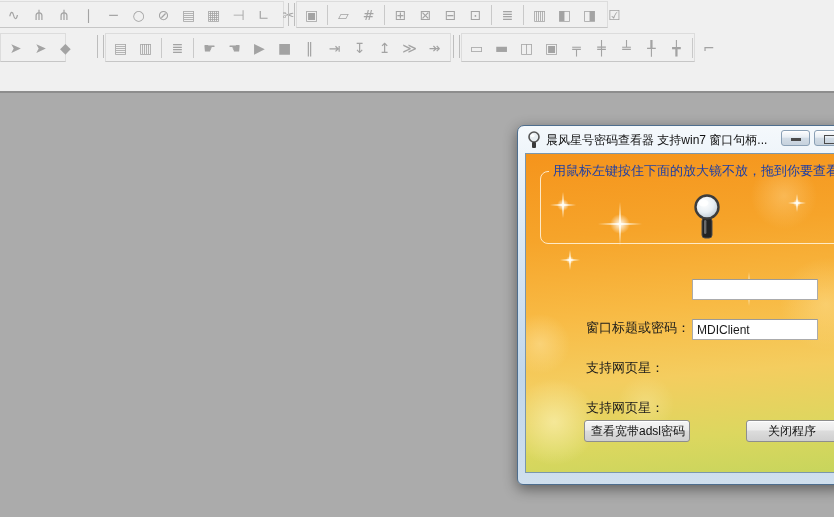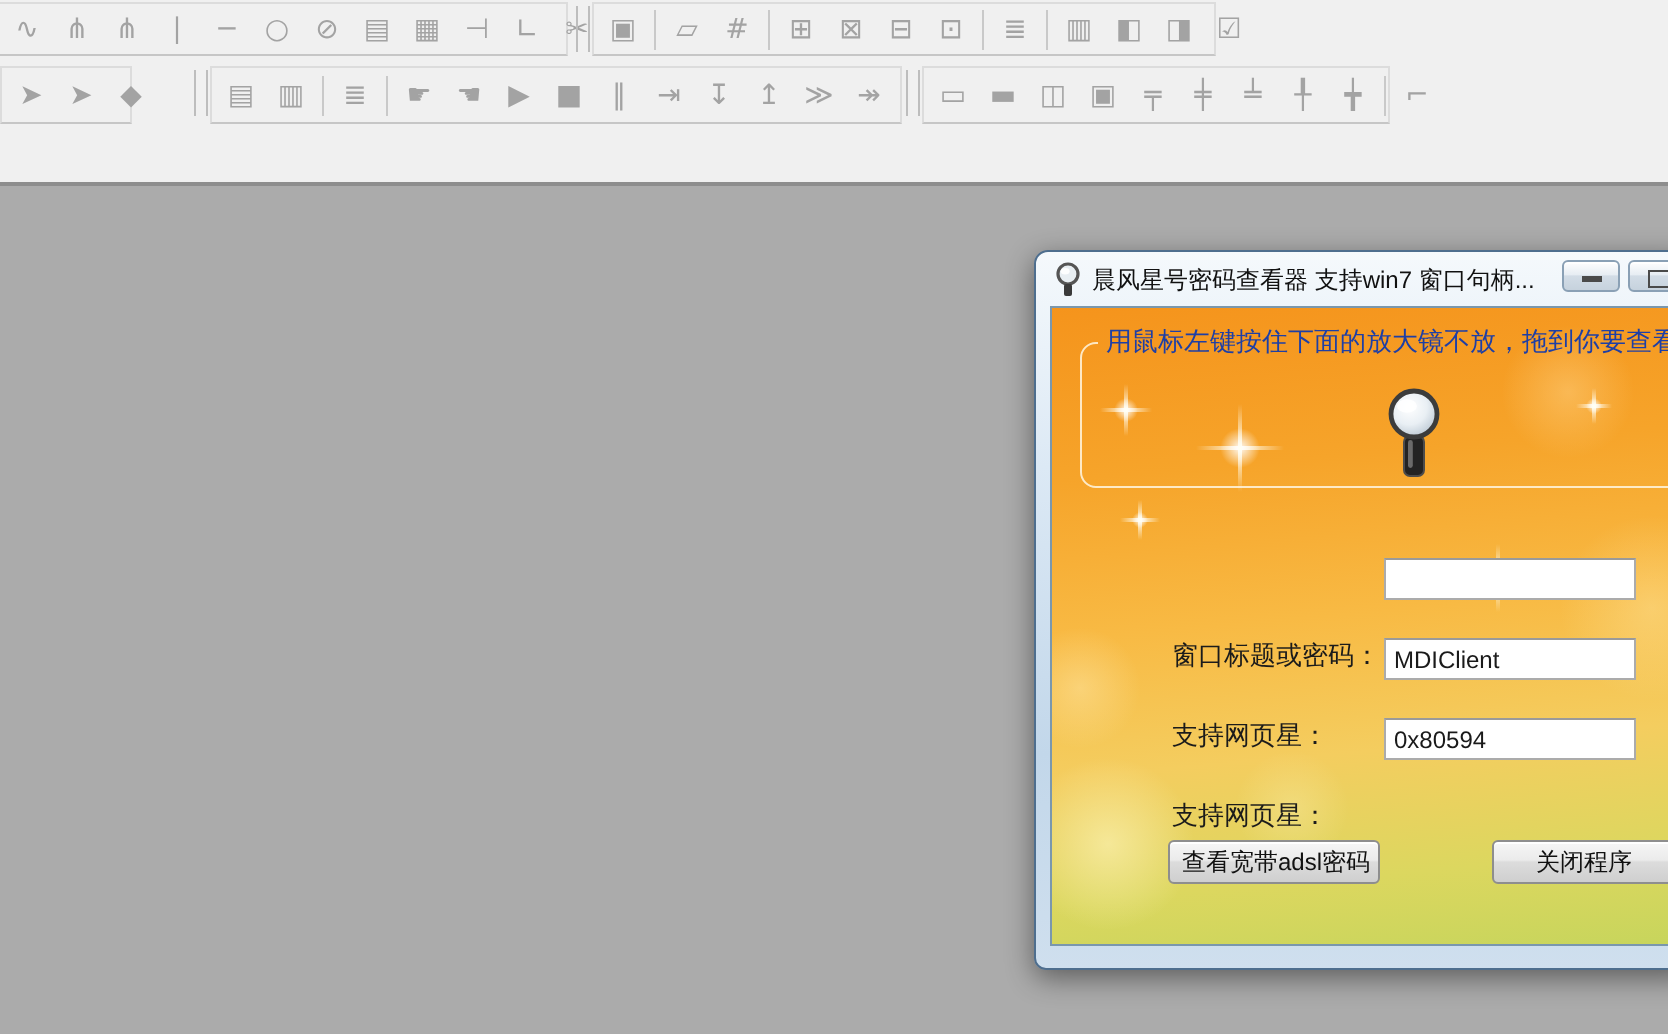--- a/index.html
+++ b/index.html
@@ -267,18 +267,17 @@
       <ellipse cx="12.5" cy="9" rx="5" ry="3.4" fill="#ffffff" opacity="0.85"></ellipse>
     </svg>
 
     <span class="fld-label row1-label">窗口标题或密码：</span>
     <input class="fld-input row1-input" type="text" value="" style="">
 
     <span class="fld-label row2-label">支持网页星：</span>
     <input class="fld-input row2-input" type="text" value="MDIClient" style="">
 
     <span class="fld-label row3-label">支持网页星：</span>
-    <input class="fld-input row3-input" type="text" value="0x80594" style="">
 
     <button class="pw-btn btn-adsl">查看宽带adsl密码</button>
     <button class="pw-btn btn-close">关闭程序</button>
   </div>
 </div>
 
 </body></html>

